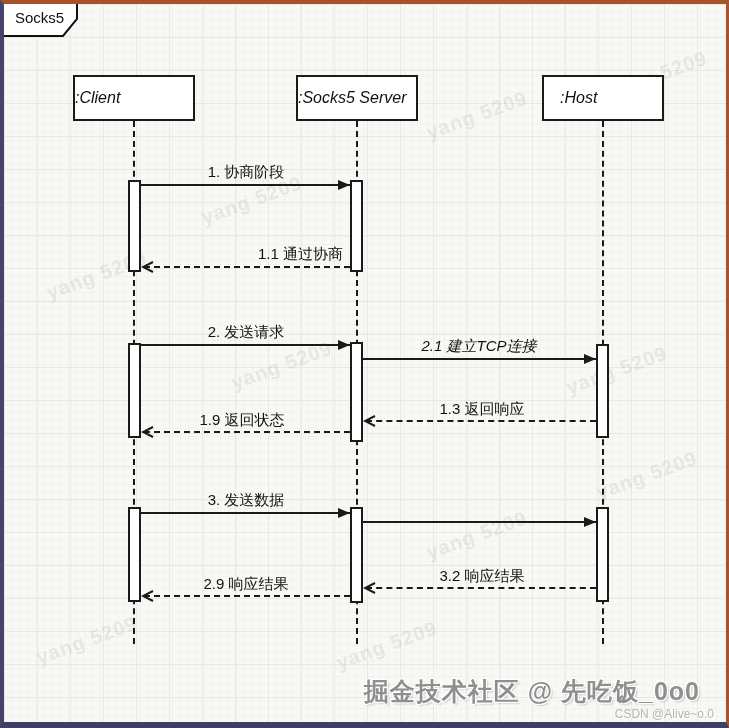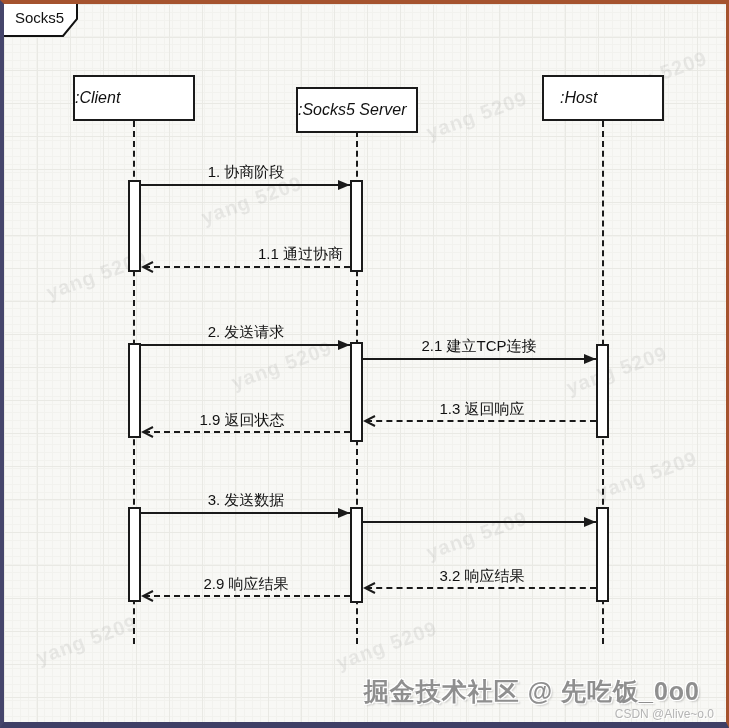--- a/index.html
+++ b/index.html
@@ -84,21 +84,21 @@
     <span class="txt">Socks5</span>
   </div>
 
   <div class="lifeline" style="left:129px;"></div>
   <div class="lifeline" style="left:352px;"></div>
   <div class="lifeline" style="left:598px;"></div>
 
   <div class="actor" style="left:69px;">
     <span>:Client</span>
   </div>
-  <div class="actor" style="left:292px;margin-top:12px;">
+  <div class="actor" style="left:292px;">
     <span>:Socks5 Server</span>
   </div>
   <div class="actor" style="left:538px;padding-left:16px;">
     <span>:Host</span>
   </div>
 
   <div class="activation" style="left:124px;top:176px;height:92px;"></div>
   <div class="activation" style="left:346px;top:176px;height:92px;"></div>
 
   <div class="activation" style="left:124px;top:339px;height:95px;"></div>
@@ -120,21 +120,21 @@
   <svg class="head" style="left:137px;top:257px;" width="14" height="12">
       <path d="M12,1 L2,6 L12,11" fill="none" stroke="#1a1a1a" stroke-width="2"></path>
     </svg>
 
   <div class="msg-label" style="left:137px;top:319px;">2. 发送请求</div>
   <div class="msg-line" style="left:137px;top:340px;width:209px;"></div>
   <svg class="head" style="left:333px;top:335px;" width="14" height="12">
       <path d="M1,1 L13,6 L1,11 Z" fill="#1a1a1a"></path>
     </svg>
 
-  <div class="msg-label" style="left:370px;top:333px;">2.1 建立TCP连接</div>
+  <div class="msg-label" style="left:370px;top:333px;font-style:italic;">2.1 建立TCP连接</div>
   <div class="msg-line" style="left:359px;top:354px;width:233px;"></div>
   <svg class="head" style="left:579px;top:349px;" width="14" height="12">
       <path d="M1,1 L13,6 L1,11 Z" fill="#1a1a1a"></path>
     </svg>
 
   <div class="msg-label" style="left:373px;top:396px;">1.3 返回响应</div>
   <div class="msg-line dashed" style="left:362px;top:416px;width:230px;"></div>
   <svg class="head" style="left:359px;top:411px;" width="14" height="12">
       <path d="M12,1 L2,6 L12,11" fill="none" stroke="#1a1a1a" stroke-width="2"></path>
     </svg>

